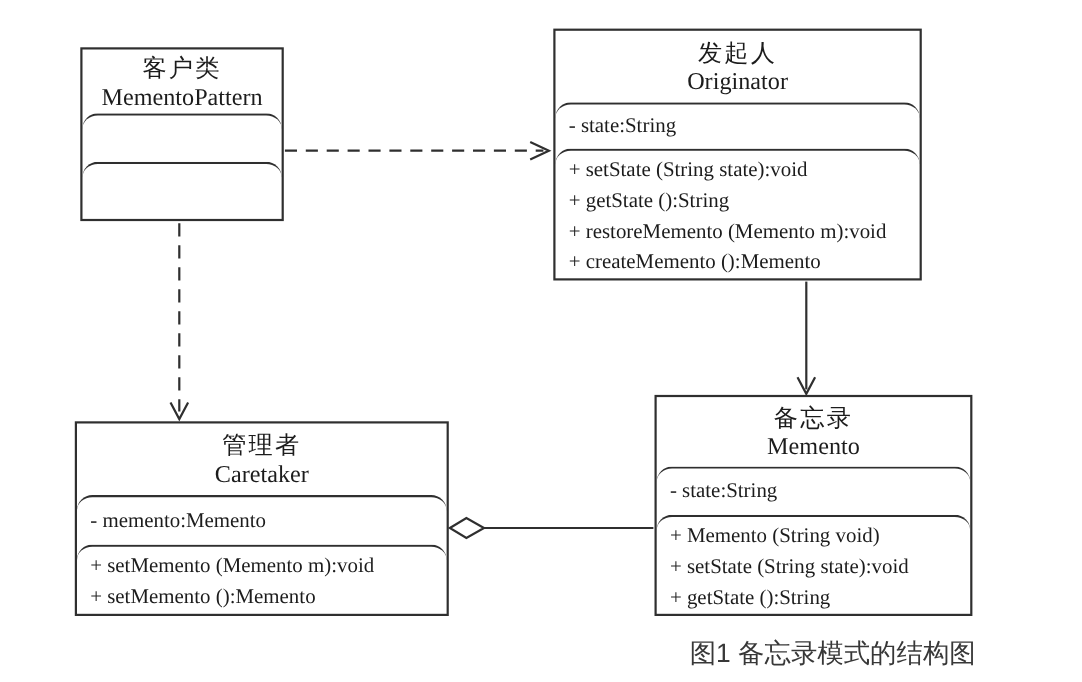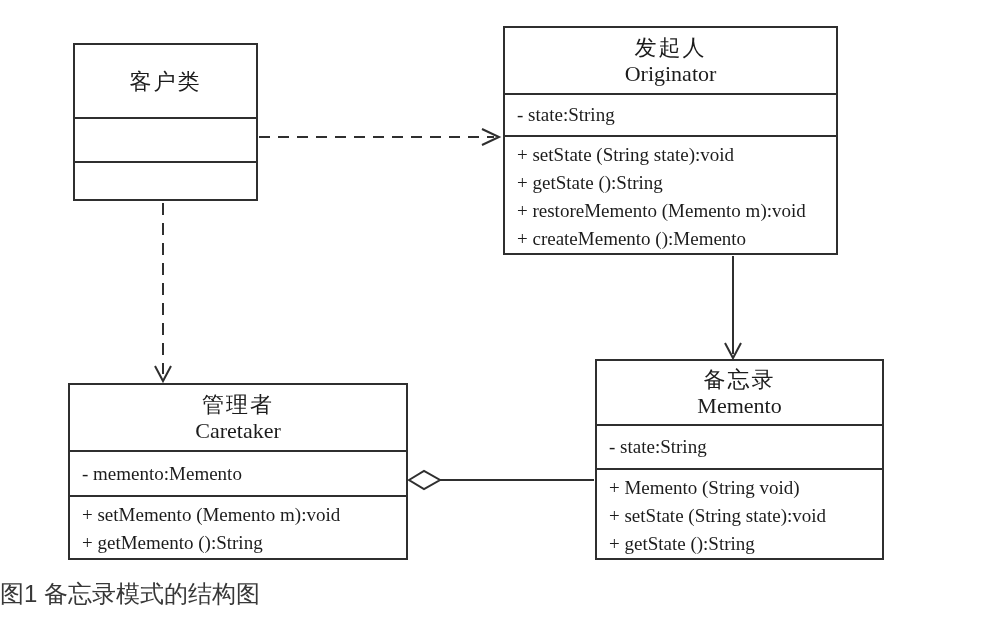--- a/index.html
+++ b/index.html
@@ -37,20 +37,21 @@
     line-height: 27px;
     letter-spacing: 2px;
   }
   .uml-title .en {
     font-size: 22px;
     line-height: 26px;
   }
   .compartment {
     border-top: 2px solid #2f2f2f;
     box-sizing: border-box;
+    border-radius: 14px;
   }
   .attrs {
     display: flex;
     align-items: center;
     padding-left: 12px;
     font-size: 19px;
   }
   .methods {
     padding: 4px 8px 0 12px;
     font-size: 19px;
@@ -63,34 +64,35 @@
     position: absolute;
     left: 0;
     top: 0;
     pointer-events: none;
   }
   .caption {
     position: absolute;
     left: 0;
     top: 578px;
     width: 887px;
-    text-align: left;
+    text-align: right;
     font-family: "Liberation Sans", "DejaVu Sans", sans-serif;
     font-size: 24px;
     color: #383838;
   }
 </style>
 </head>
 <body>
 
 <div class="canvas">
 
   <div class="uml-class" style="left:73px; top:43px; width:185px; height:158px;">
-    <div class="uml-title" style="height:72px;">
+    <div class="uml-title" style="height:58px;">
       <div class="cn">客户类</div>
+      <div class="en">MementoPattern</div>
     </div>
     <div class="compartment attrs" style="height:44px;"></div>
     <div class="compartment methods" style="flex:1;"></div>
   </div>
 
   <div class="uml-class" style="left:503px; top:26px; width:335px; height:229px;">
     <div class="uml-title" style="height:65px;">
       <div class="cn">发起人</div>
       <div class="en">Originator</div>
     </div>
@@ -108,21 +110,21 @@
   <div class="uml-class" style="left:68px; top:383px; width:340px; height:177px;">
     <div class="uml-title" style="height:65px;border-radius:20px;">
       <div class="cn">管理者</div>
       <div class="en">Caretaker</div>
     </div>
     <div class="compartment attrs" style="height:45px;">
       <div class="line">- memento:Memento</div>
     </div>
     <div class="compartment methods" style="flex:1;">
       <div class="line">+ setMemento (Memento m):void</div>
-      <div class="line">+ getMemento ():String</div>
+      <div class="line">+ setMemento ():Memento</div>
     </div>
   </div>
 
   <div class="uml-class" style="left:595px; top:359px; width:289px; height:201px;">
     <div class="uml-title" style="height:64px;justify-content:center;">
       <div class="cn">备忘录</div>
       <div class="en">Memento</div>
     </div>
     <div class="compartment attrs" style="height:44px;">
       <div class="line">- state:String</div>

